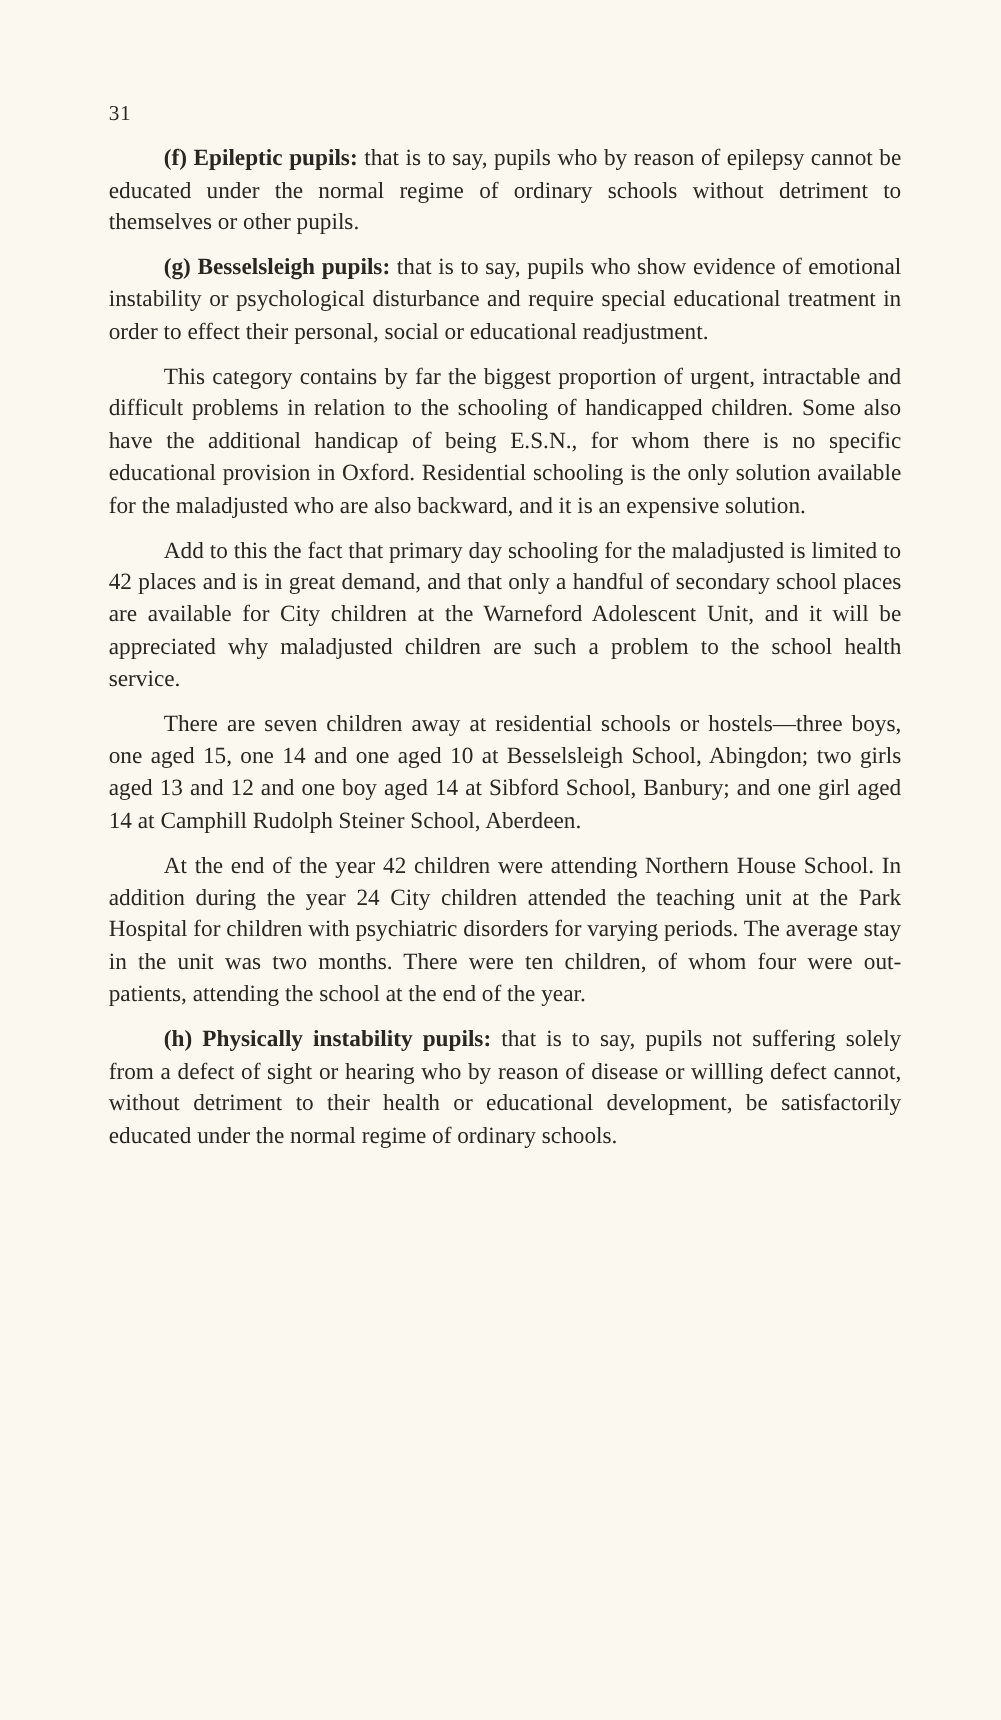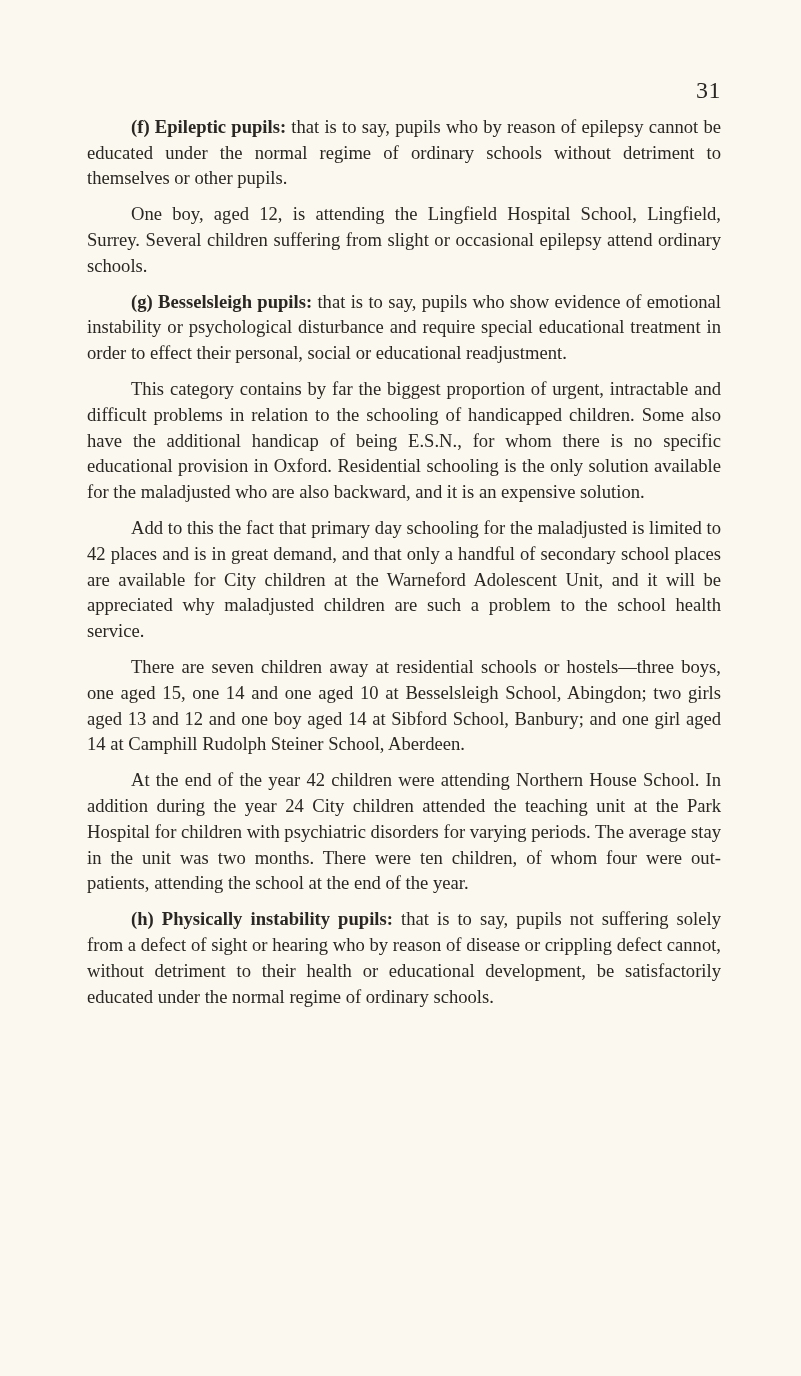--- a/index.html
+++ b/index.html
@@ -18,22 +18,22 @@
       left: 87px;
       top: 78px;
       width: 634px;
       font-family: "Liberation Serif", serif;
       font-size: 18.6px;
       line-height: 25.8px;
       color: #2a2723;
       text-align: justify;
     }
     .page-number {
-      text-align: right;
-      font-size: 24px;
+      text-align: left;
+      font-size: 17px;
       margin-bottom: 10px;
       letter-spacing: 0.5px;
     }
     .para {
       margin: 0 0 10px 0;
       text-indent: 20px;
       hyphens: manual;
     }
     .heading {
       font-weight: bold;
@@ -44,23 +44,20 @@
 <body>
 
 <div class="page">
   <div class="page-number">31</div>
 
 
   <p class="para">
     <span class="heading">(f) Epileptic pupils:</span><span> that is to say, pupils who by reason of epilepsy can­not be educated under the normal regime of ordinary schools without detriment to themselves or other pupils.</span>
   </p>
 
-  <p class="para">
-    <span class="heading"></span><span>One boy, aged 12, is attending the Lingfield Hospital School, Lingfield, Surrey. Several children suffering from slight or occasional epilepsy attend ordinary schools.</span>
-  </p>
 
   <p class="para">
     <span class="heading">(g) Besselsleigh pupils:</span><span> that is to say, pupils who show evidence of emotional instability or psychological disturbance and require special educational treatment in order to effect their personal, social or educational readjustment.</span>
   </p>
 
   <p class="para">
     <span class="heading"></span><span>This category contains by far the biggest proportion of urgent, in­tractable and difficult problems in relation to the schooling of handicapped children. Some also have the additional handicap of being E.S.N., for whom there is no specific educational provision in Oxford. Residential schooling is the only solution available for the maladjusted who are also backward, and it is an expensive solution.</span>
   </p>
 
   <p class="para">
@@ -70,15 +67,15 @@
   <p class="para">
     <span class="heading"></span><span>There are seven children away at residential schools or hostels—three boys, one aged 15, one 14 and one aged 10 at Besselsleigh School, Abing­don; two girls aged 13 and 12 and one boy aged 14 at Sibford School, Banbury; and one girl aged 14 at Camphill Rudolph Steiner School, Aberdeen.</span>
   </p>
 
   <p class="para">
     <span class="heading"></span><span>At the end of the year 42 children were attending Northern House School. In addition during the year 24 City children attended the teaching unit at the Park Hospital for children with psychiatric disorders for varying periods. The average stay in the unit was two months. There were ten children, of whom four were out-patients, attending the school at the end of the year.</span>
   </p>
 
 
   <p class="para">
-    <span class="heading">(h) Physically instability pupils:</span><span> that is to say, pupils not suffering solely from a defect of sight or hearing who by reason of disease or cripp­ling defect cannot, without detriment to their health or educational develop­ment, be satisfactorily educated under the normal regime of ordinary schools.</span>
+    <span class="heading">(h) Physically instability pupils:</span><span> that is to say, pupils not suffering solely from a defect of sight or hearing who by reason of disease or will­ling defect cannot, without detriment to their health or educational develop­ment, be satisfactorily educated under the normal regime of ordinary schools.</span>
   </p>
 </div>
 
 </body></html>

